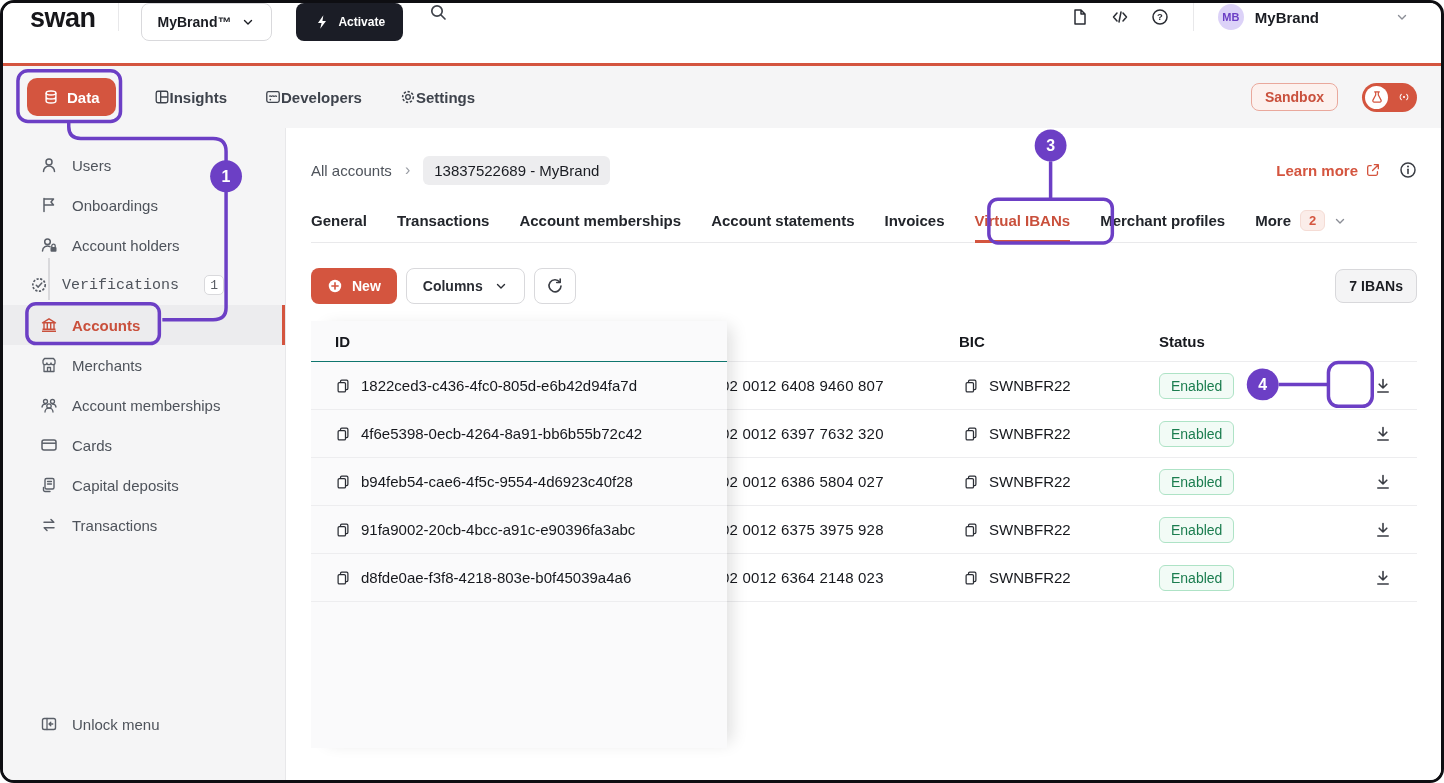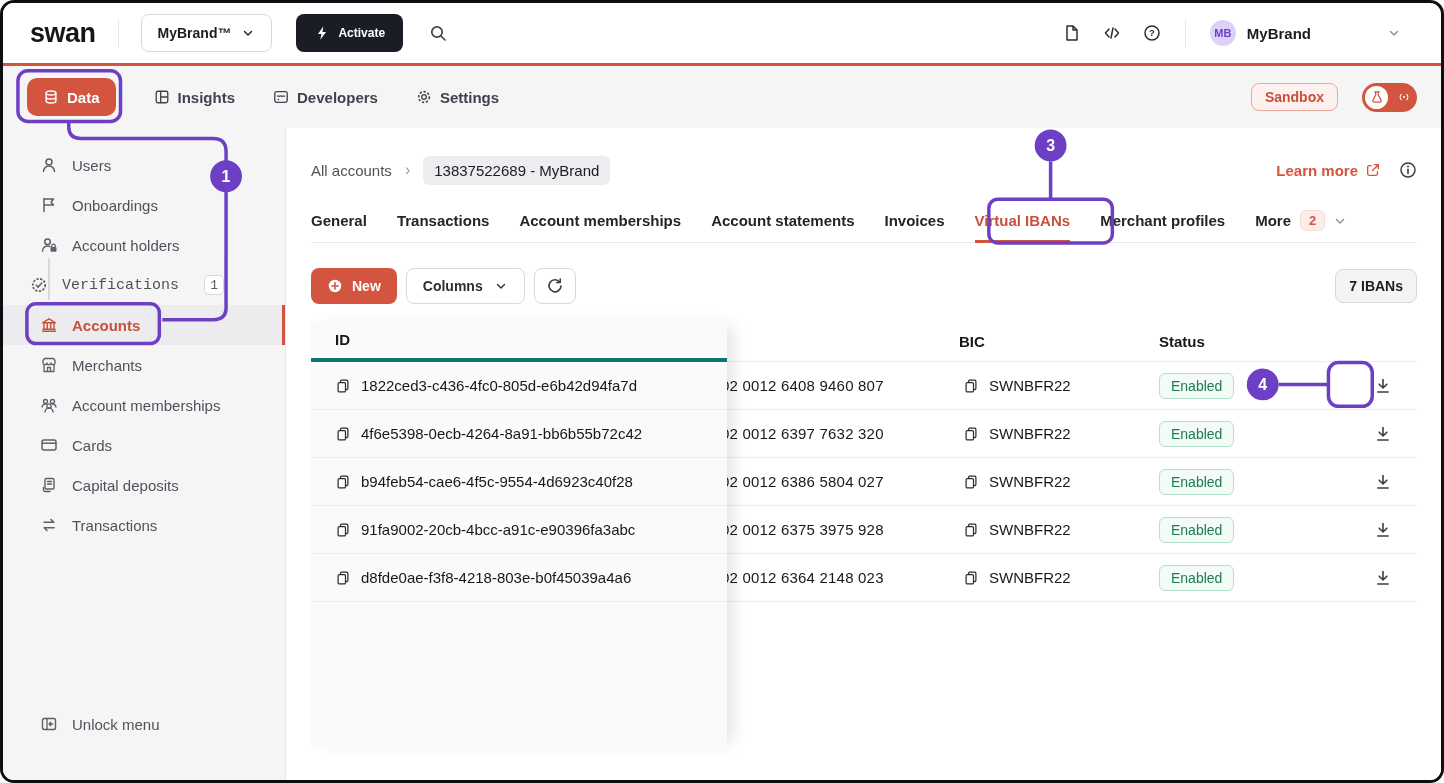--- a/index.html
+++ b/index.html
@@ -3,22 +3,22 @@
 <meta charset="utf-8">
 <style>
   * { margin:0; padding:0; box-sizing:border-box; }
   html,body { background:#fff; }
   body { font-family:"Liberation Sans", sans-serif; color:#1A1C22; }
 
   .frame { position:relative; width:1444px; height:783px; background:#fff;
            border:3px solid #0E0E12; border-radius:14px; overflow:hidden; }
 
   
-  .tophdr { position:absolute; top:0; left:0; right:16px; height:60px; background:#fff;
-            display:flex; align-items:center; padding:0 24px 0 27px; }
+  .tophdr { position:absolute; top:0; left:0; right:8px; height:60px; background:#fff;
+            display:flex; align-items:flex-start; padding:0 24px 0 27px; }
   .logo { font-size:27px; font-weight:700; letter-spacing:-0.5px; color:#16161A; }
   .vdiv { width:1px; height:28px; background:#E8E8EA; margin:0 22px; }
   .brand-btn { height:38px; display:flex; align-items:center; gap:10px; padding:0 16px;
                border:1px solid #D9D9DC; border-radius:8px; background:#fff;
                font-size:14px; font-weight:700; color:#1A1C22; cursor:pointer; }
   .activate-btn { height:38px; margin-left:24px; display:flex; align-items:center; gap:8px;
                   padding:0 18px; background:#1B1D26; border-radius:8px; color:#fff;
                   font-size:12px; font-weight:700; cursor:pointer; }
   .hdr-search { margin-left:26px; color:#3F434B; }
   .hdr-right { margin-left:auto; display:flex; align-items:center; }
@@ -29,21 +29,21 @@
   .hdr-user { margin-left:11px; font-size:15px; font-weight:700; }
   .hdr-chev { margin-left:76px; color:#8B8E96; }
 
   .redline { position:absolute; top:60px; left:0; right:0; height:3px; background:#D4553F; }
 
   
   .navbar { position:absolute; top:63px; left:0; right:0; height:62px; background:#F5F5F6;
             display:flex; align-items:center; padding:0 24px; }
   .nav-data { height:38px; display:flex; align-items:center; gap:8px; padding:8px 16px;
               background:#D4553F; color:#fff; border-radius:10px; font-size:15px; font-weight:700; cursor:pointer; }
-  .nav-item { display:flex; align-items:center; gap:8px; margin-left:38px; font-size:15px;
+  .nav-item { display:flex; align-items:center; margin-left:38px; font-size:15px;
               font-weight:600; color:#3E434C; cursor:pointer; }
   .sandbox-chip { margin-left:auto; padding:5px 13px; border:1px solid #E9A89C; background:#FCF1EE;
                   color:#C9503C; border-radius:8px; font-size:14px; font-weight:600; }
   .env-toggle { margin-left:24px; width:55px; height:29px; background:#D4553F; border-radius:15px;
                 position:relative; cursor:pointer; }
   .env-knob { position:absolute; left:3px; top:3px; width:23px; height:23px; background:#fff;
               border-radius:50%; display:flex; align-items:center; justify-content:center; color:#D4553F; }
   .env-signal { position:absolute; right:6px; top:7px; color:#fff; }
 
   
@@ -107,21 +107,21 @@
   .c-bic { display:flex; align-items:center; gap:10px; padding-left:4px; }
   .badge-enabled { display:inline-block; padding:4px 11px; background:#F2FBF6; border:1px solid #AEE3C6;
                    border-radius:6px; color:#1B7D4F; font-size:14px; font-weight:500; }
   .c-dl { display:flex; justify-content:center; color:#3A3D44; }
   .c-dl .ic { cursor:pointer; }
   .ic-copy { color:#2A2D34; cursor:pointer; }
 
   .id-panel { position:absolute; left:0; top:0; width:416px; height:100%; background:#FAFAFB;
               box-shadow:10px 0 16px -6px rgba(17,17,17,0.14); z-index:2; }
   .id-panel .phead { height:41px; display:flex; align-items:center; padding-left:24px;
-                     border-bottom:4px solid #0f766e; font-size:15px; font-weight:700; color:#16181D; }
+                     border-bottom:1px solid #0f766e; font-size:15px; font-weight:700; color:#16181D; }
   .idcell { height:48px; display:flex; align-items:center; gap:10px; padding-left:24px;
             border-bottom:1px solid #EDEDEF; font-size:15px; color:#16181D; }
 
   
   .anno { position:absolute; inset:0; z-index:50; pointer-events:none; }
   .anno .shape { fill:none; stroke:#6C3FC5; stroke-width:3.5; }
   .anno .dot { fill:#6C3FC5; stroke:none; }
   .anno text { fill:#fff; font-size:16px; font-weight:700; font-family:"Liberation Sans",sans-serif;
                text-anchor:middle; }
 

